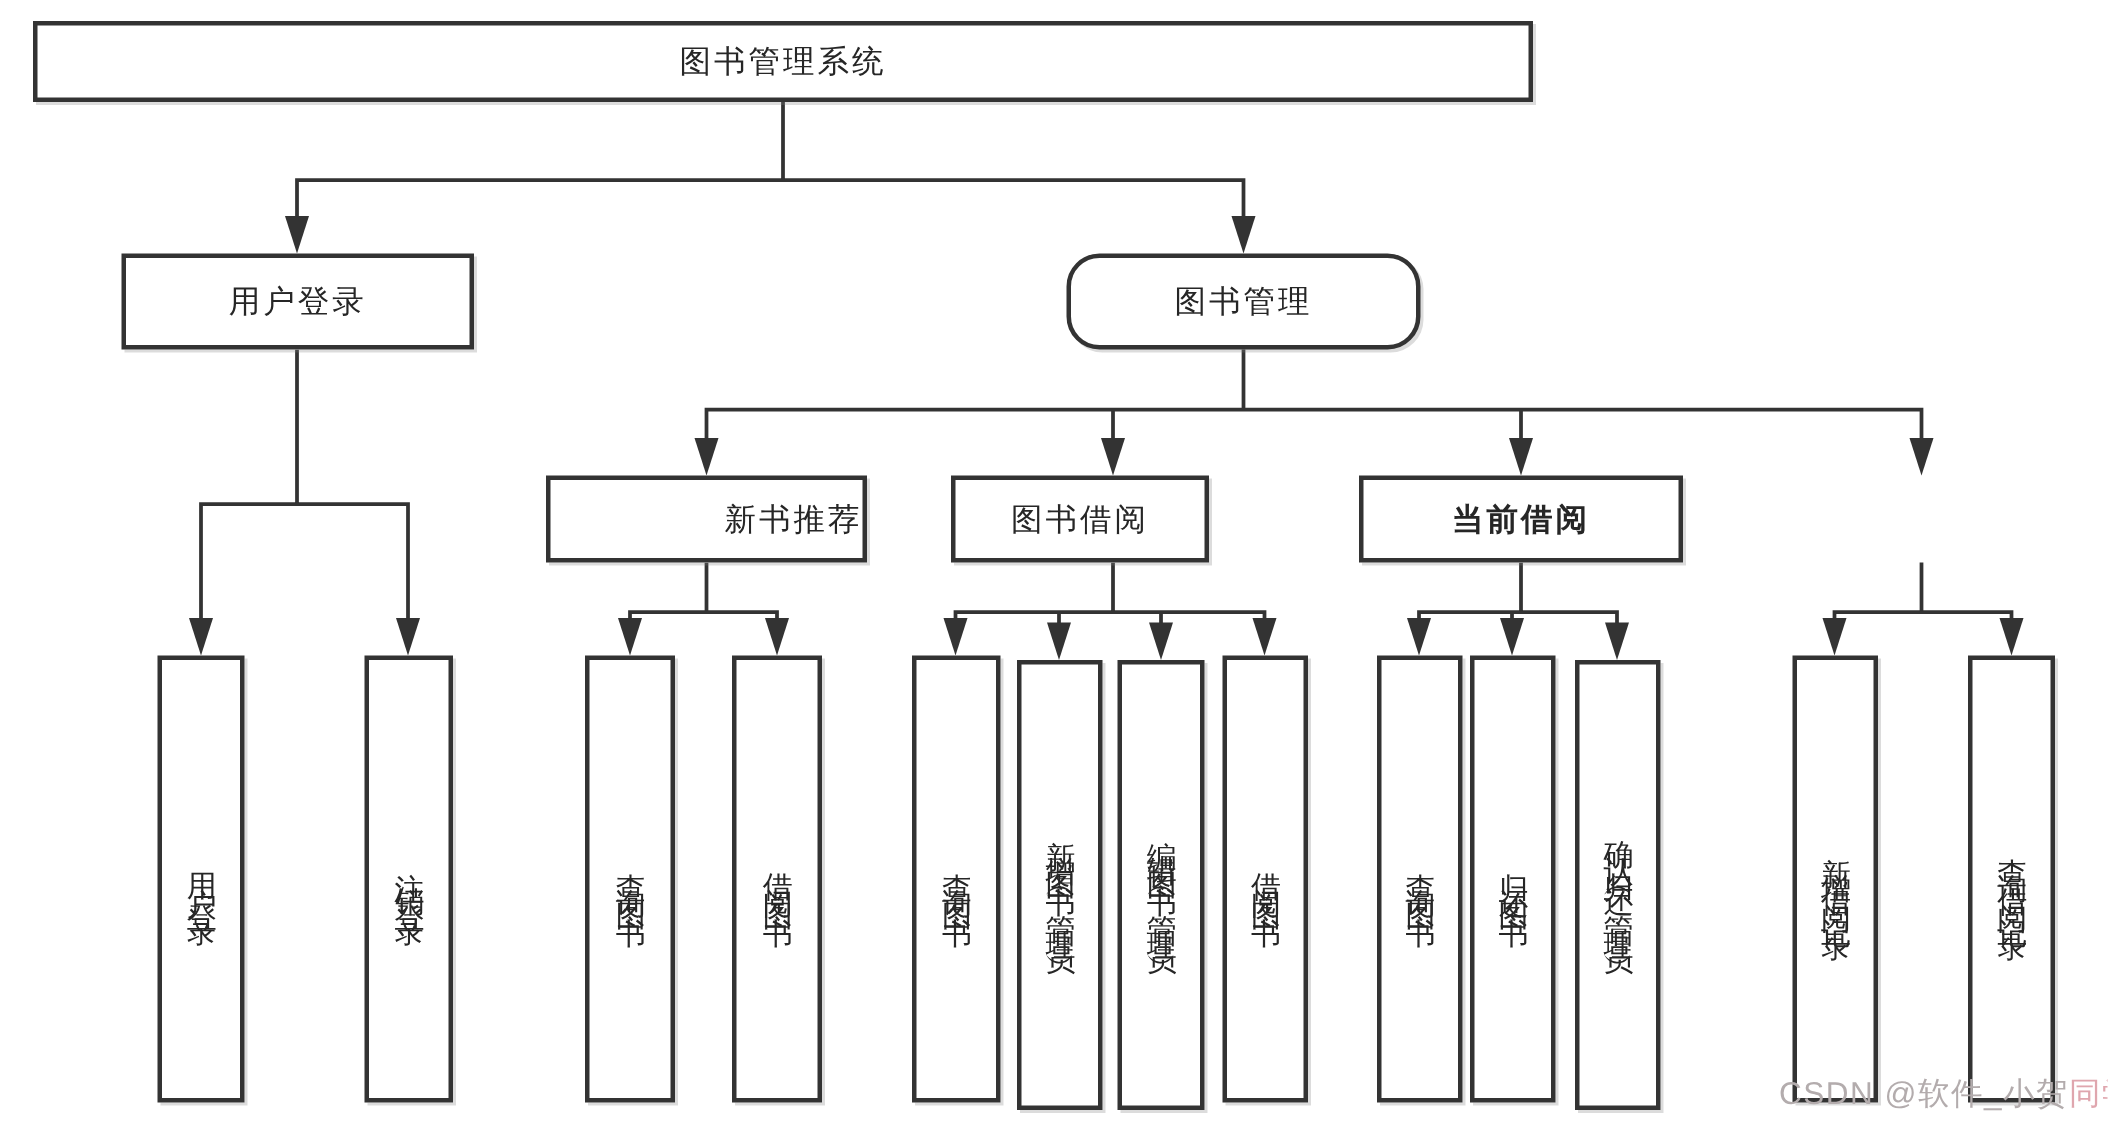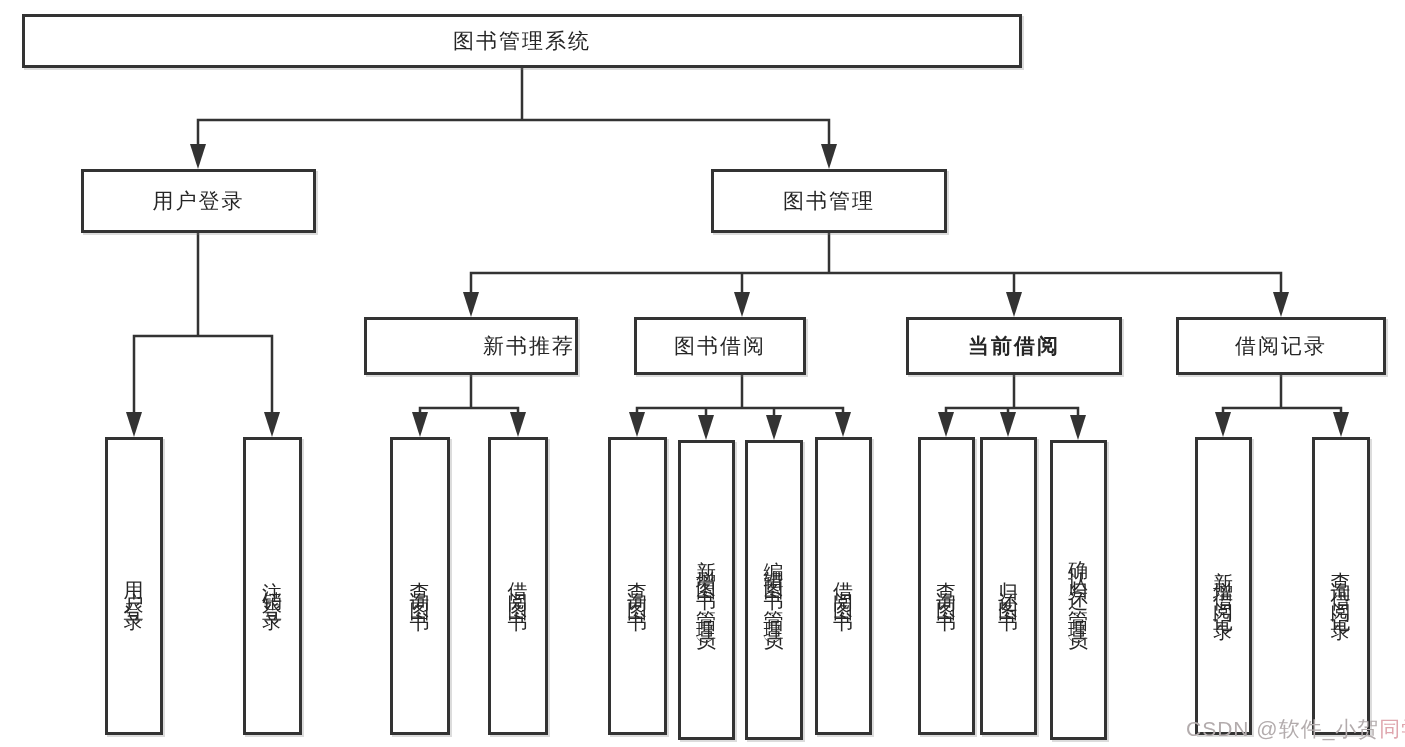--- a/index.html
+++ b/index.html
@@ -79,35 +79,32 @@
     <polygon points="1341,437 1333,412 1349,412"></polygon>
   </svg>
 
   <div class="node h-node" style="left:22px;top:14px;width:1000px;height:54px;">
     <span>图书管理系统</span>
   </div>
 
   <div class="node h-node" style="left:81px;top:169px;width:235px;height:64px;">
     <span>用户登录</span>
   </div>
-  <div class="node h-node" style="left:711px;top:169px;width:236px;height:64px;">
+  <div class="node h-node" style="left:711px;top:169px;width:236px;height:64px;border-radius:22px;">
     <span>图书管理</span>
   </div>
 
   <div class="node h-node" style="left:364px;top:317px;width:214px;height:58px;justify-content:flex-end;">
     <span>新书推荐</span>
   </div>
   <div class="node h-node" style="left:634px;top:317px;width:172px;height:58px;">
     <span>图书借阅</span>
   </div>
   <div class="node h-node" style="left:906px;top:317px;width:216px;height:58px;font-weight:bold;">
     <span>当前借阅</span>
-  </div>
-  <div class="node h-node" style="left:1176px;top:317px;width:210px;height:58px;">
-    <span>借阅记录</span>
   </div>
 
   <div class="node leaf" style="left:105px;top:437px;width:58px;height:298px;">
     <span class="v-label">用户登录</span>
   </div>
   <div class="node leaf" style="left:243px;top:437px;width:59px;height:298px;">
     <span class="v-label">注销登录</span>
   </div>
 
   <div class="node leaf" style="left:390px;top:437px;width:60px;height:298px;">

